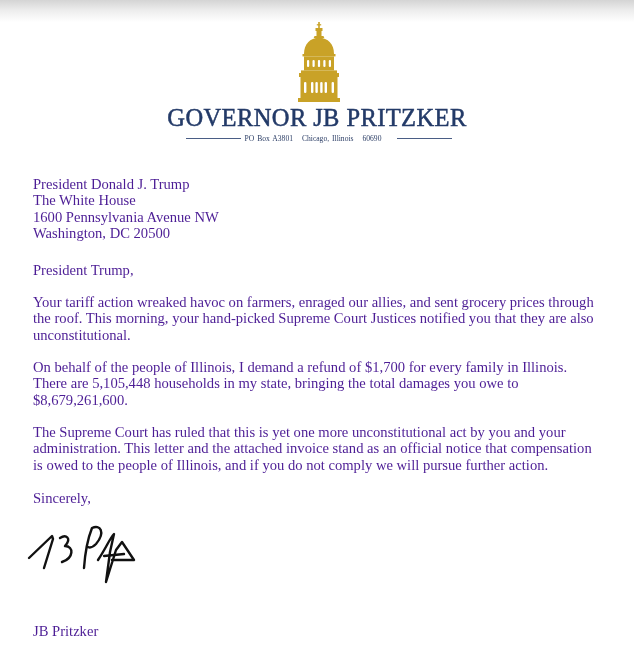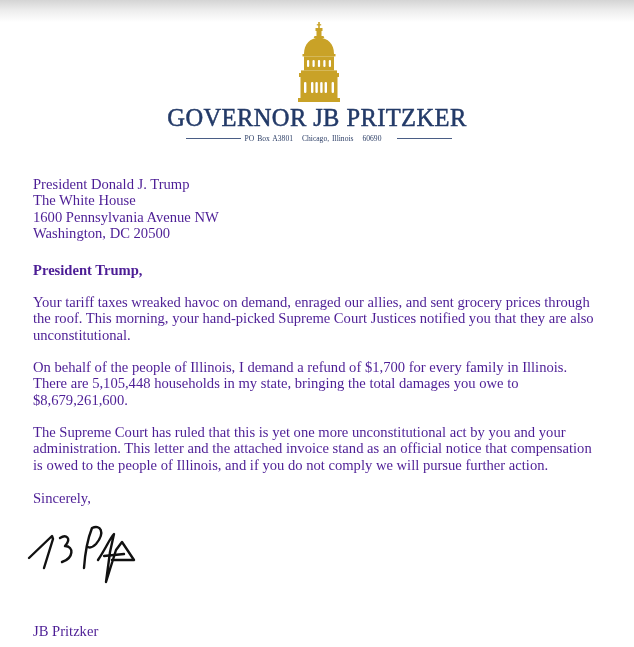--- a/index.html
+++ b/index.html
@@ -75,21 +75,21 @@
 
   .body-text {
     position: absolute;
     left: 33px;
     font-size: 14.6px;
     line-height: 16.4px;
     color: #4c1d95;
   }
   .recipient { top: 176px; }
   .recipient div { white-space: nowrap; }
-  .salutation { top: 262px; white-space: nowrap; font-weight: bold; }
+  .salutation { top: 262px; white-space: nowrap; }
   .para { width: 580px; white-space: nowrap; }
   .para div { white-space: nowrap; }
   .p1 { top: 294px; }
   .p2 { top: 359px; }
   .p3 { top: 424px; }
   .closing { top: 490px; white-space: nowrap; }
   .signature {
     position: absolute;
     left: 26px;
     top: 516px;
@@ -161,21 +161,21 @@
 <div class="body-text recipient">
   <div>President Donald J. Trump</div>
   <div>The White House</div>
   <div>1600 Pennsylvania Avenue NW</div>
   <div>Washington, DC 20500</div>
 </div>
 
 <div class="body-text salutation">President Trump,</div>
 
 <div class="body-text para p1">
-  <div>Your tariff taxes wreaked havoc on demand, enraged our allies, and sent grocery prices through</div>
+  <div>Your tariff action wreaked havoc on farmers, enraged our allies, and sent grocery prices through</div>
   <div>the roof. This morning, your hand-picked Supreme Court Justices notified you that they are also</div>
   <div>unconstitutional.</div>
 </div>
 
 <div class="body-text para p2">
   <div>On behalf of the people of Illinois, I demand a refund of $1,700 for every family in Illinois.</div>
   <div>There are 5,105,448 households in my state, bringing the total damages you owe to</div>
   <div>$8,679,261,600.</div>
 </div>
 

